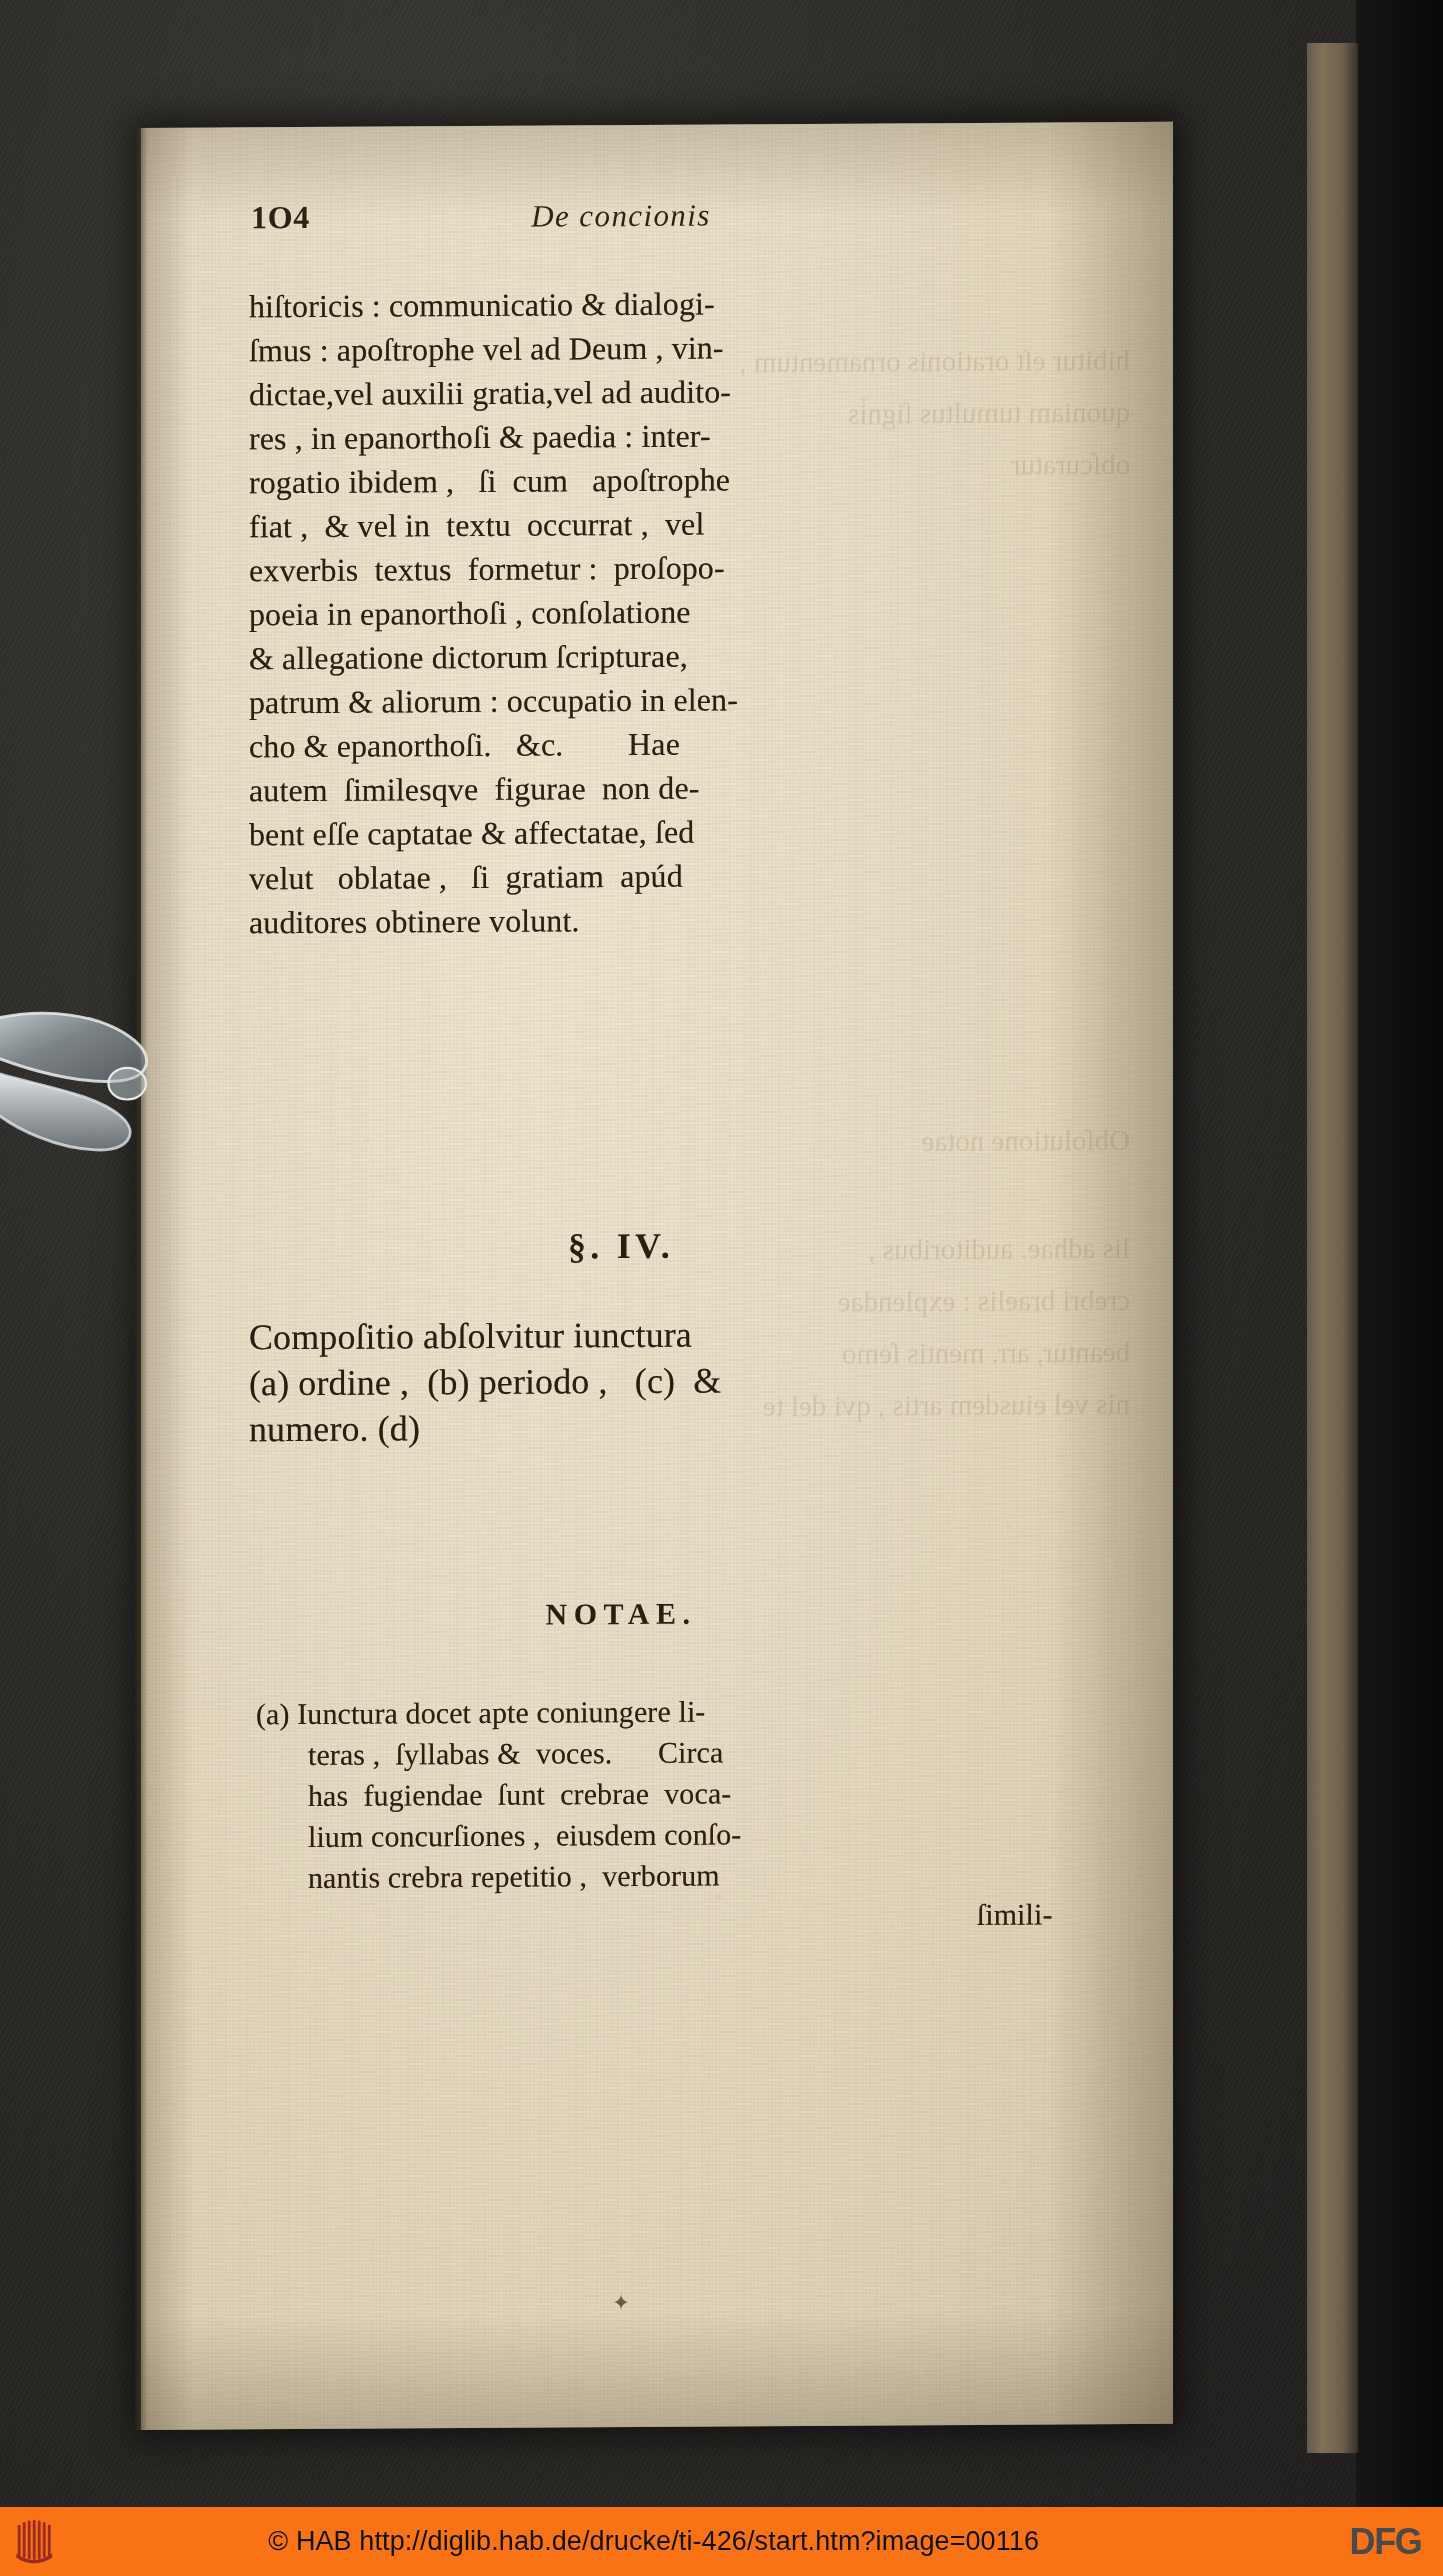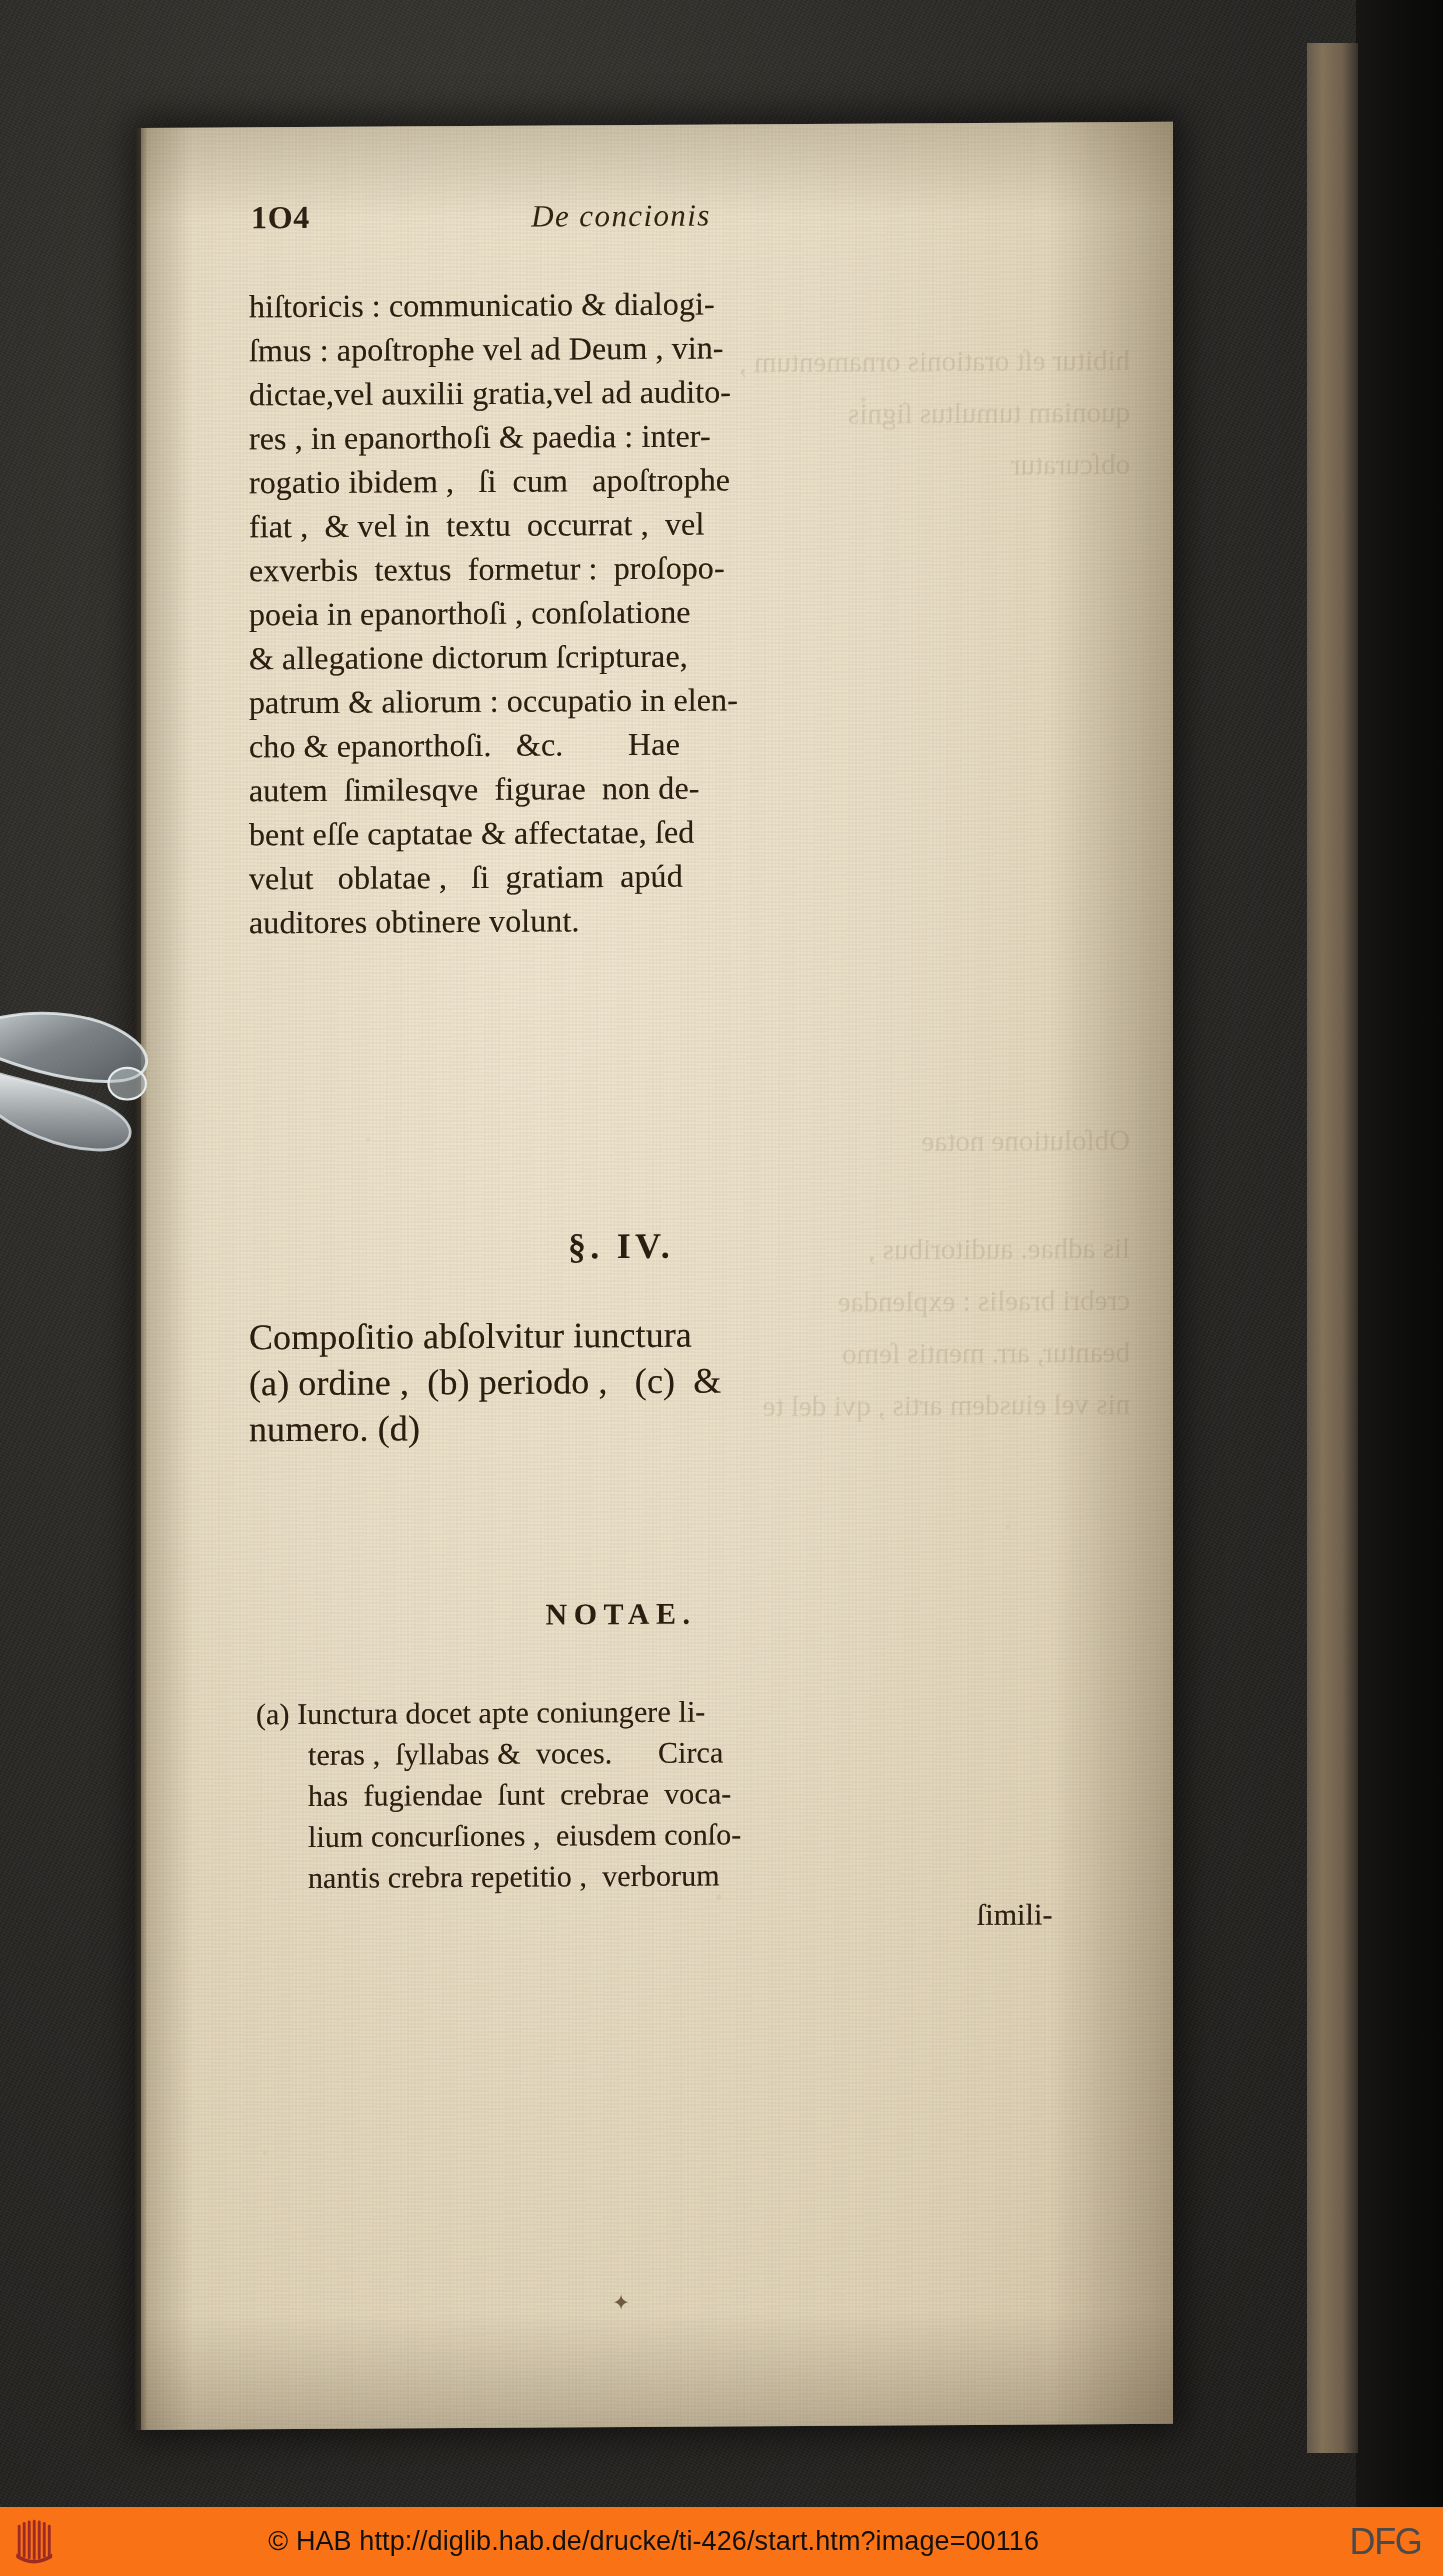--- a/index.html
+++ b/index.html
@@ -281,21 +281,21 @@
     font-family: "Liberation Sans", sans-serif;
     font-size: 27px;
     letter-spacing: 0.1px;
     white-space: nowrap;
     padding-right: 43px;
   }
   #wm-dfg {
     flex: 0 0 137px;
     font-family: "Liberation Sans", sans-serif;
     font-size: 36px;
-    font-weight: 400;
+    font-weight: 700;
     letter-spacing: -1.4px;
     color: #4a4a4a;
     text-align: right;
     padding-right: 21.6px;
   }
 </style>
 </head>
 <body>
 
 <div id="scan">

